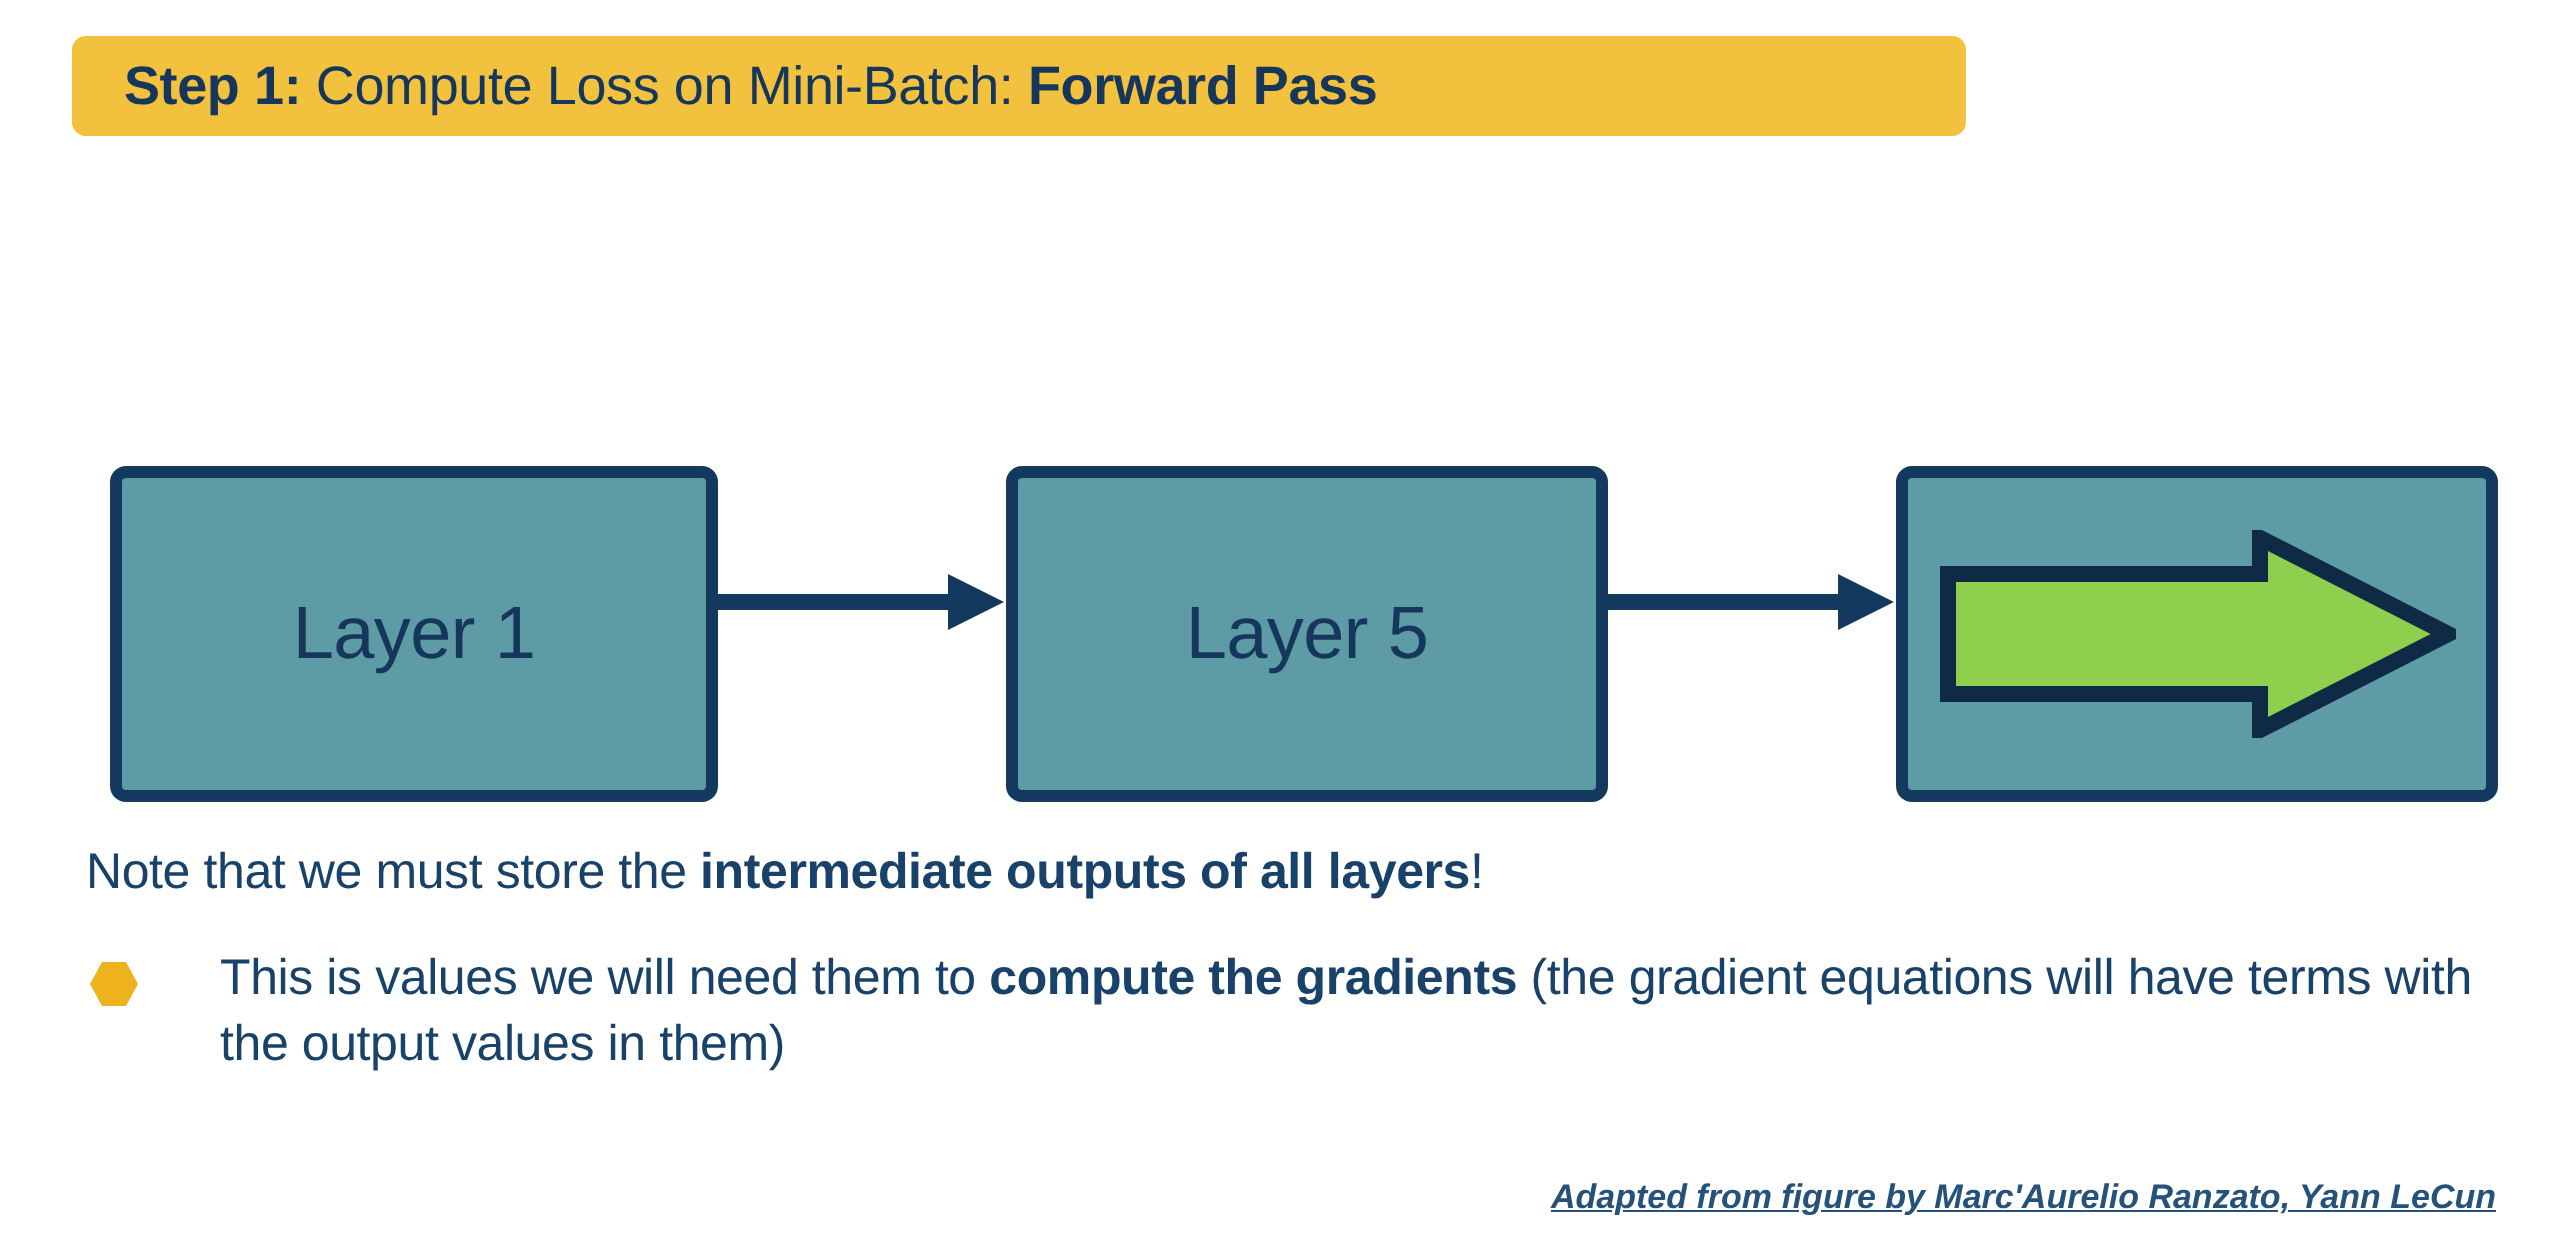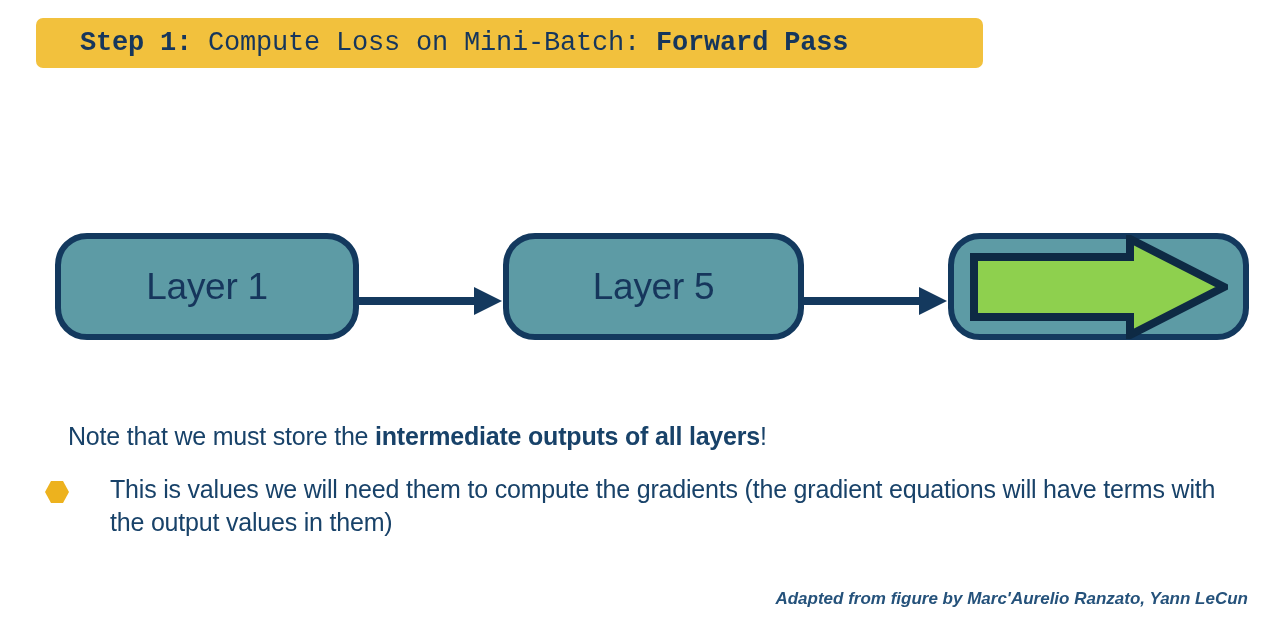--- a/index.html
+++ b/index.html
@@ -23,35 +23,34 @@
     left: 36px;
     top: 18px;
     width: 947px;
     height: 50px;
     background: #F2C13D;
     border-radius: 7px;
     display: flex;
     align-items: center;
   }
   #title-text {
-    padding-left: 44px;
+    padding-left: 26px;
     font-size: 27px;
     letter-spacing: -0.2px;
     color: #16365C;
     white-space: nowrap;
-    font-family: Liberation Mono, monospace;
   }
   #title-text .b { font-weight: bold; }
   .node-box {
     position: absolute;
     top: 233px;
-    height: 107px;
+    height: 168px;
     background: #5D9BA5;
     border: 6px solid #13395E;
-    border-radius: 32px;
+    border-radius: 8px;
     box-sizing: border-box;
     display: flex;
     align-items: center;
     justify-content: center;
   }
   .node-label {
     font-size: 37px;
     color: #16365C;
     letter-spacing: -0.3px;
   }
@@ -68,21 +67,20 @@
   #connector-2 { left: 803px; width: 146px; }
 
   
   #note-line {
     position: absolute;
     left: 43px;
     top: 422px;
     font-size: 25px;
     letter-spacing: -0.2px;
     white-space: nowrap;
-    margin-left: 25px;
   }
   #note-line .b { font-weight: bold; }
 
   #bullet-row {
     position: absolute;
     left: 43px;
     top: 473px;
     width: 1200px;
   }
   #bullet-hex {
@@ -92,32 +90,33 @@
     width: 24px;
     height: 22px;
   }
   #bullet-text {
     margin-left: 67px;
     font-size: 25px;
     line-height: 33px;
     letter-spacing: -0.2px;
     max-width: 1130px;
   }
-  #bullet-text .b { font-weight: normal; }
+  #bullet-text .b { font-weight: bold; }
 
   
   #footer-credit {
     position: absolute;
     right: 32px;
     top: 589px;
     font-size: 17px;
     font-style: italic;
     font-weight: bold;
     color: #25527B;
     white-space: nowrap;
+    text-decoration: underline;
   }
 </style>
 </head>
 <body>
 
 <div id="title-banner">
   <div id="title-text">
     <span class="b">Step 1:</span><span> Compute Loss on Mini-Batch: </span><span class="b">Forward Pass</span>
   </div>
 </div>

